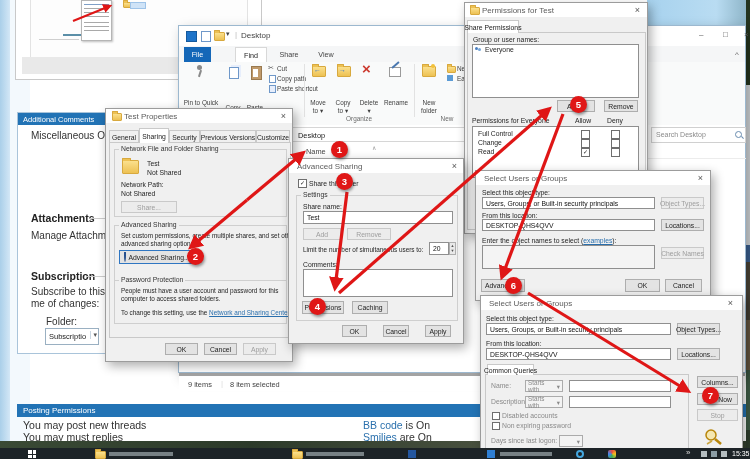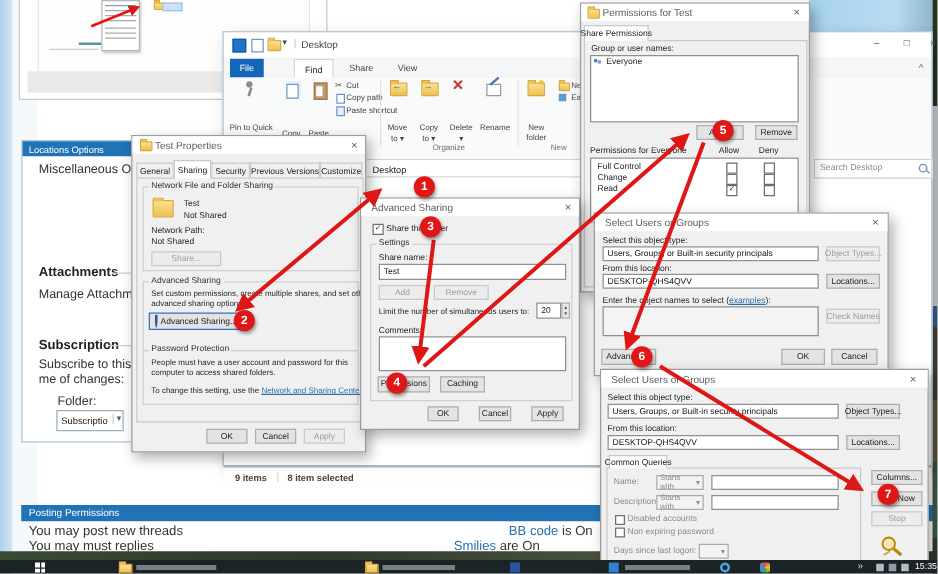--- a/index.html
+++ b/index.html
@@ -63,21 +63,21 @@
       <div class="menuline" style="margin-top:5px;"></div>
       <div class="menuline"></div>
       <div class="menuline"></div>
     </div>
     <div class="flder" style="left:107px;top:19px;width:6px;height:4px;"></div>
     <div class="abs" style="left:114px;top:19px;width:14px;height:5px;background:#cfe3f7;border:1px solid #9ec3e8;"></div>
   </div>
 
   <div class="abs" style="left:17px;top:112px;width:283px;height:240px;background:#fff;border:1px solid #a9c4da;">
     <div class="abs" style="left:0;top:0;width:100%;height:12px;background:#2273b5;">
-      <span class="abs" style="left:5px;top:2px;font-size:7.5px;color:#fff;">Locations Options</span>
+      <span class="abs" style="left:5px;top:2px;font-size:7.5px;color:#fff;">Additional Comments</span>
     </div>
     <span class="abs" style="left:13px;top:17px;font-size:10px;color:#333;">Miscellaneous Optio</span>
     <span class="abs" style="left:13px;top:99px;font-size:10.5px;font-weight:bold;color:#222;">Attachments</span>
     <div class="hline" style="left:72px;top:105px;width:205px;"></div>
     <span class="abs" style="left:13px;top:117px;font-size:10px;color:#333;">Manage Attachmen</span>
     <span class="abs" style="left:13px;top:157px;font-size:10.5px;font-weight:bold;color:#222;">Subscription</span>
     <div class="hline" style="left:68px;top:163px;width:209px;"></div>
     <span class="abs" style="left:13px;top:173px;font-size:10px;color:#333;">Subscribe to this th</span>
     <span class="abs" style="left:13px;top:185px;font-size:10px;color:#333;">me of changes:</span>
     <span class="abs" style="left:28px;top:203px;font-size:10px;color:#333;">Folder:</span>
@@ -86,21 +86,21 @@
       <span style="position:absolute;right:1px;top:2px;font-size:7px;color:#555;border-left:1px solid #c9d6e2;padding-left:2px;">▾</span>
     </div>
   </div>
 
   <div class="abs" style="left:17px;top:404px;width:733px;height:13px;background:#2273b5;">
     <span style="position:absolute;left:6px;top:2px;font-size:8px;color:#fff;">Posting Permissions</span>
   </div>
   <span class="abs" style="left:23px;top:419px;font-size:10.5px;color:#333;">You may post new threads</span>
   <span class="abs" style="left:23px;top:431px;font-size:10.5px;color:#333;">You may must replies</span>
   <span class="abs" style="left:363px;top:419px;font-size:10.5px;color:#333;">
-    <span class="link" style="text-decoration:none;color:#2a70ad;margin-left:44px;">BB code</span><span> is On</span>
+    <span class="link" style="text-decoration:none;color:#2a70ad;">BB code</span><span> is On</span>
   </span>
   <span class="abs" style="left:363px;top:431px;font-size:10.5px;color:#333;">
     <span class="link" style="text-decoration:none;color:#2a70ad;">Smilies</span><span> are On</span>
   </span>
 
   <div class="abs" style="left:0;top:441px;width:750px;height:8px;background:linear-gradient(90deg,#3a4a35,#2c3a2a,#4a5240,#33402e);"></div>
   <div class="abs" style="left:647px;top:0;width:99px;height:25px;background:linear-gradient(90deg,#a7d2ee,#b9dcf2 70%,#8fb6c9);"></div>
   <div class="abs" style="left:746px;top:0;width:4px;height:459px;background:linear-gradient(#24341f 0 85px,#cfd3d6 85px 245px,#3a5f8f 245px 262px,#4a4438 262px 320px,#6e5d45 320px 370px,#3d5a44 370px 430px,#2c3a2a 430px 459px);"></div>
 
   <div class="abs" style="left:178px;top:25px;width:568px;height:348px;background:#fff;border:1px solid #9cb8cf;box-shadow:4px 5px 12px rgba(0,0,0,.28);z-index:10;box-sizing:border-box;">
@@ -189,33 +189,39 @@
         <span class="abs" style="left:53px;top:2px;font-size:7px;color:#666;">›</span>
         <span class="abs" style="left:60px;top:3px;font-size:7.4px;color:#222;">Desktop</span>
       </div>
       <div class="abs" style="left:472px;top:2px;width:93px;height:14px;border:1px solid #d0d0d0;background:#fff;">
         <span style="position:absolute;left:4px;top:3px;font-size:7px;color:#8a8a8a;">Search Desktop</span>
         <div style="position:absolute;right:3px;top:3px;width:5px;height:5px;border:1px solid #6a8db0;border-radius:50%;"></div>
         <div style="position:absolute;right:1px;top:9px;width:3px;height:1px;background:#6a8db0;transform:rotate(45deg);"></div>
       </div>
     </div>
 
+    <div class="abs" style="left:105px;top:118px;width:462px;height:14px;border-bottom:1px solid #ececec;">
+      <span class="abs" style="left:22px;top:3px;font-size:7.4px;color:#444;">Name</span>
+      <span class="abs" style="left:88px;top:0px;font-size:6px;color:#999;">∧</span>
+      <span class="abs" style="left:254px;top:3px;font-size:7.4px;color:#444;">Date mo</span>
+      <div class="abs" style="left:248px;top:1px;width:1px;height:12px;background:#ececec;"></div>
+    </div>
 
     <div class="abs" style="left:105px;top:133px;width:462px;height:13px;">
       <div class="flder" style="left:5px;top:2px;width:9px;height:7px;"></div>
       <span class="abs" style="left:19px;top:2px;font-size:7.4px;color:#222;">Skripte in uporabno</span>
       <span class="abs" style="left:255px;top:2px;font-size:7.4px;color:#4a5a6a;">02. 01. 2</span>
     </div>
     <div class="abs" style="left:105px;top:146px;width:180px;height:13px;background:#d4d4d4;">
       <div class="flder" style="left:5px;top:2px;width:9px;height:7px;"></div>
       <span class="abs" style="left:19px;top:2px;font-size:7.4px;color:#222;">Test</span>
       <span class="abs" style="left:255px;top:2px;font-size:7.4px;color:#4a5a6a;">02. 01. 2</span>
     </div>
 
-    <div class="abs" style="left:0;top:347px;width:100%;height:15px;background:#fff;border-top:1px solid #a3a3a3;font-weight:bold;">
+    <div class="abs" style="left:0;top:347px;width:100%;height:15px;background:#fff;border-top:3px solid #a3a3a3;">
       <span style="position:absolute;left:9px;top:4px;font-size:7.4px;color:#444;">9 items</span>
       <span style="position:absolute;left:42px;top:3px;font-size:8px;color:#ddd;">|</span>
       <span style="position:absolute;left:51px;top:4px;font-size:7.4px;color:#444;">8 item selected</span>
     </div>
   </div>
 
   <div class="dlg" style="left:105px;top:108px;width:186px;height:252px;z-index:20;">
     <div class="tb"></div>
     <div class="flder" style="left:6px;top:4px;width:8px;height:6px;"></div>
     <span class="tbt" style="left:18px;top:3px;">Test Properties</span>

